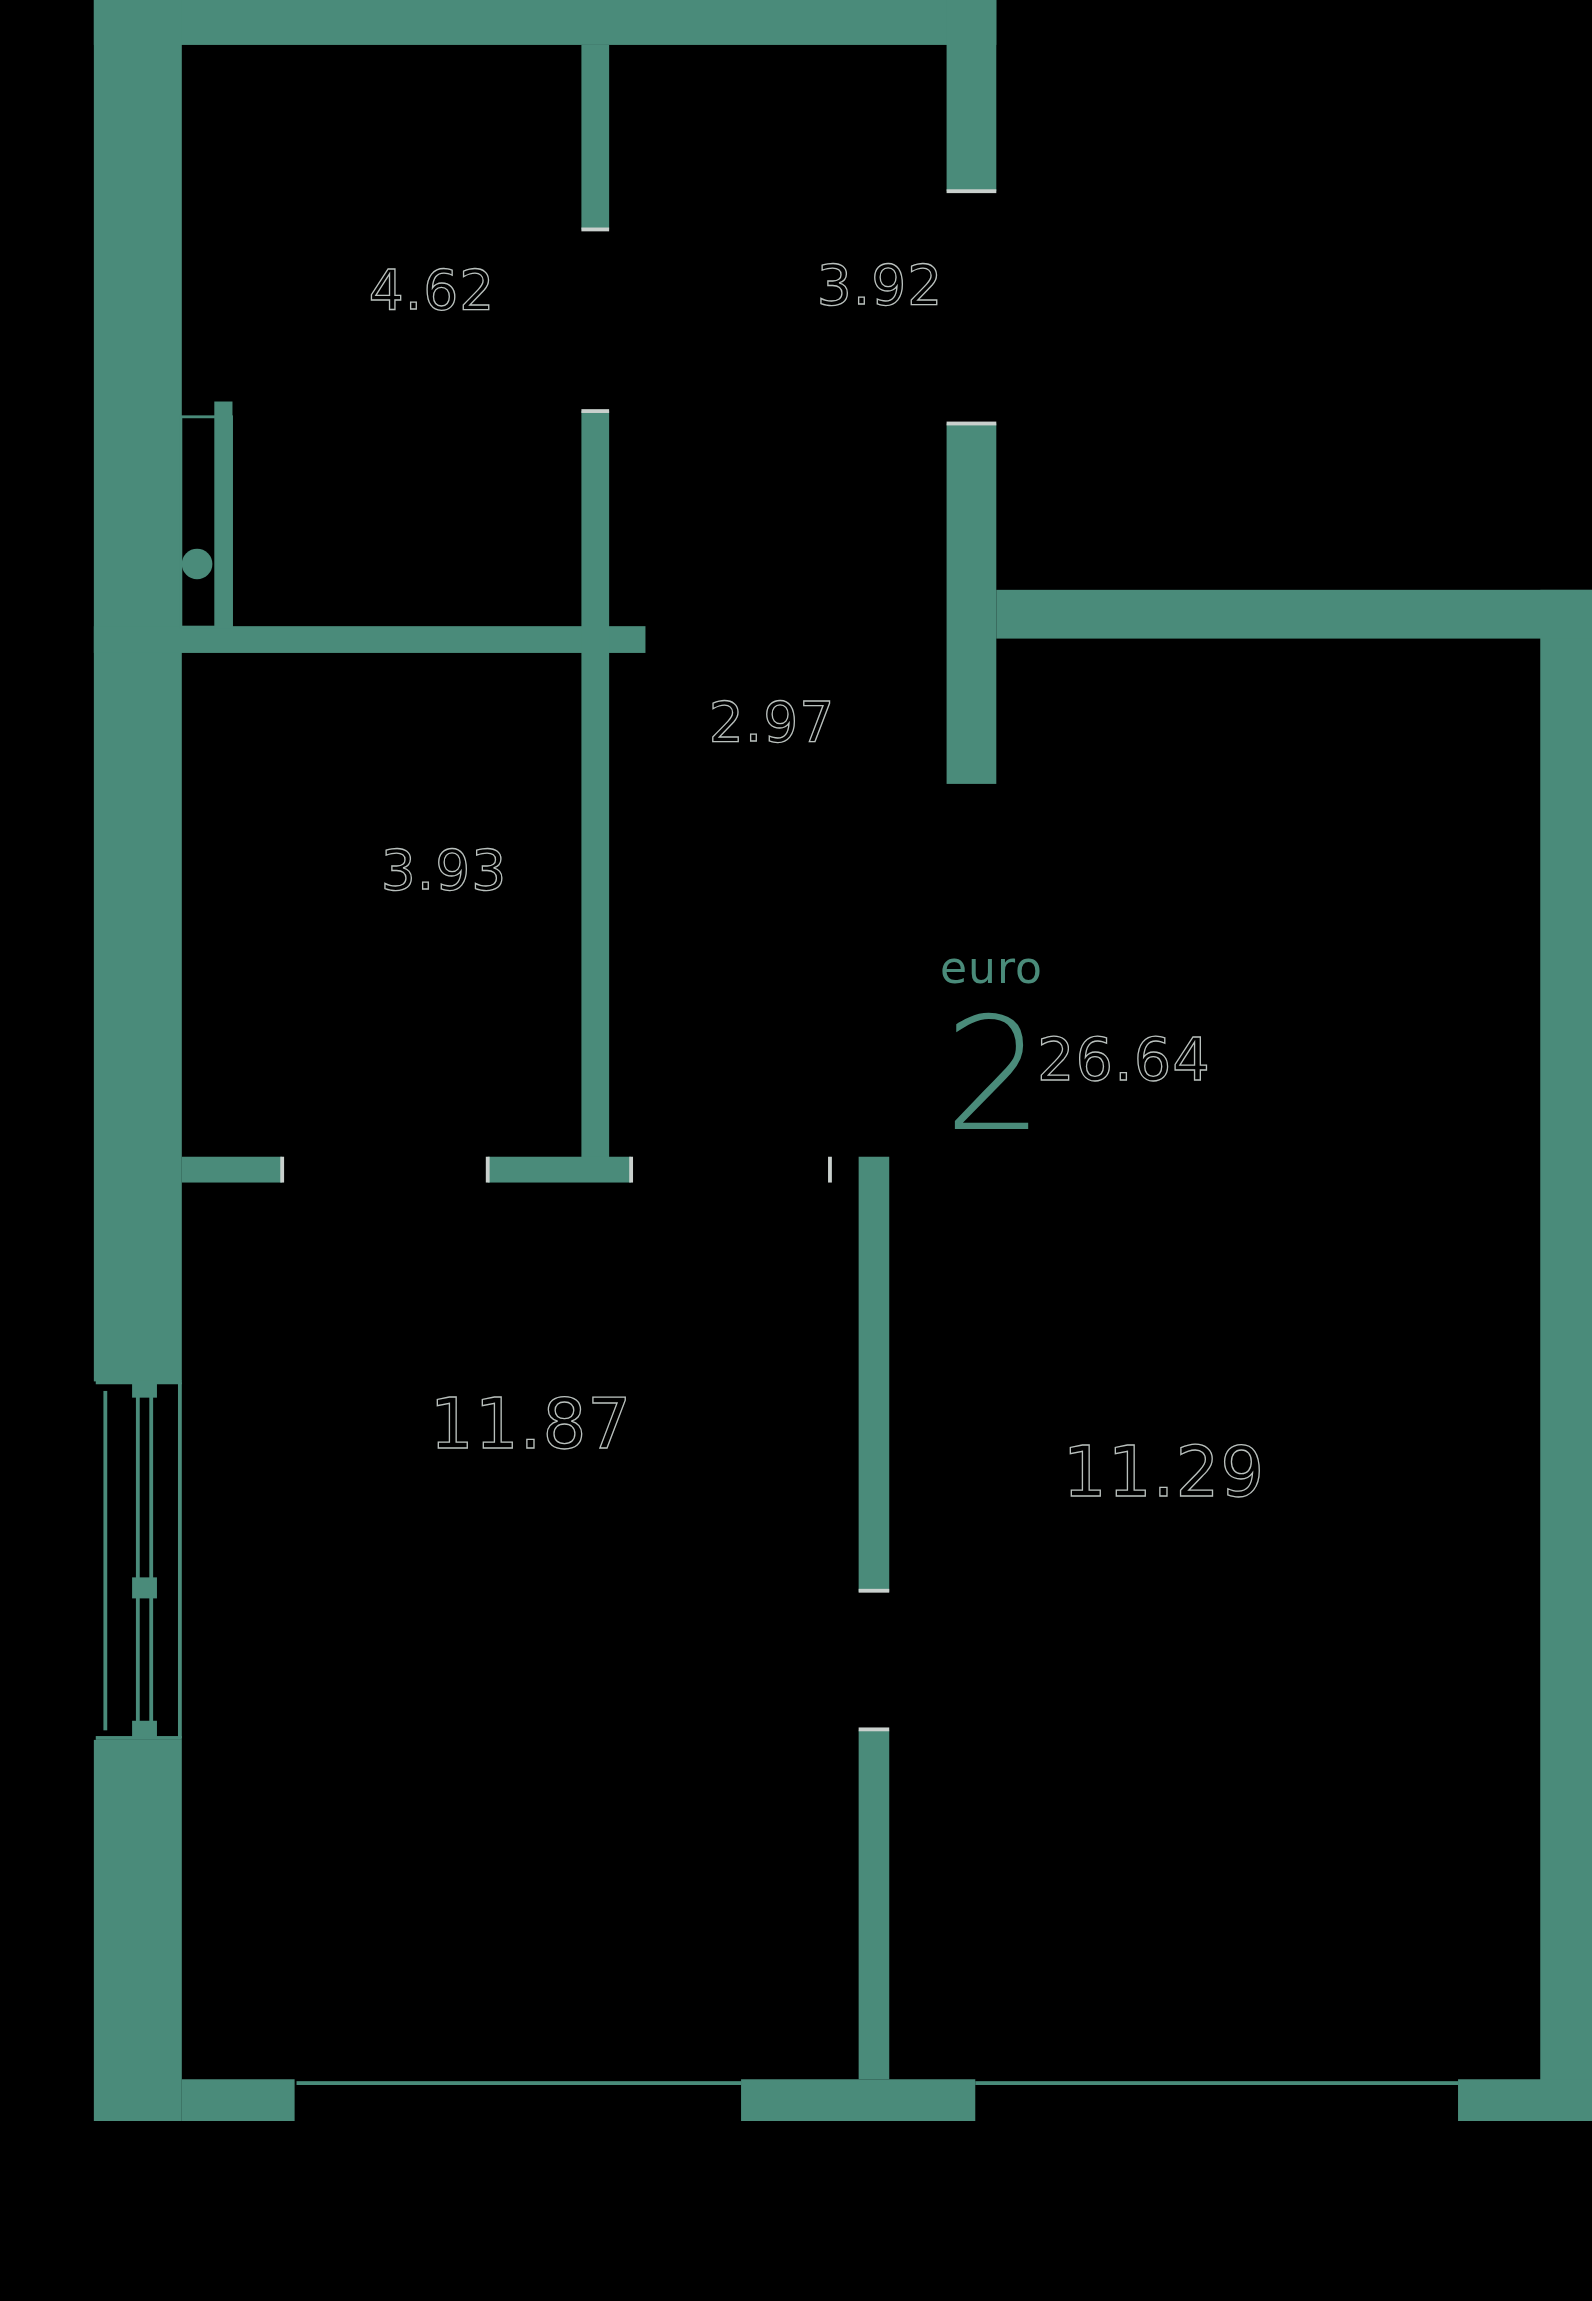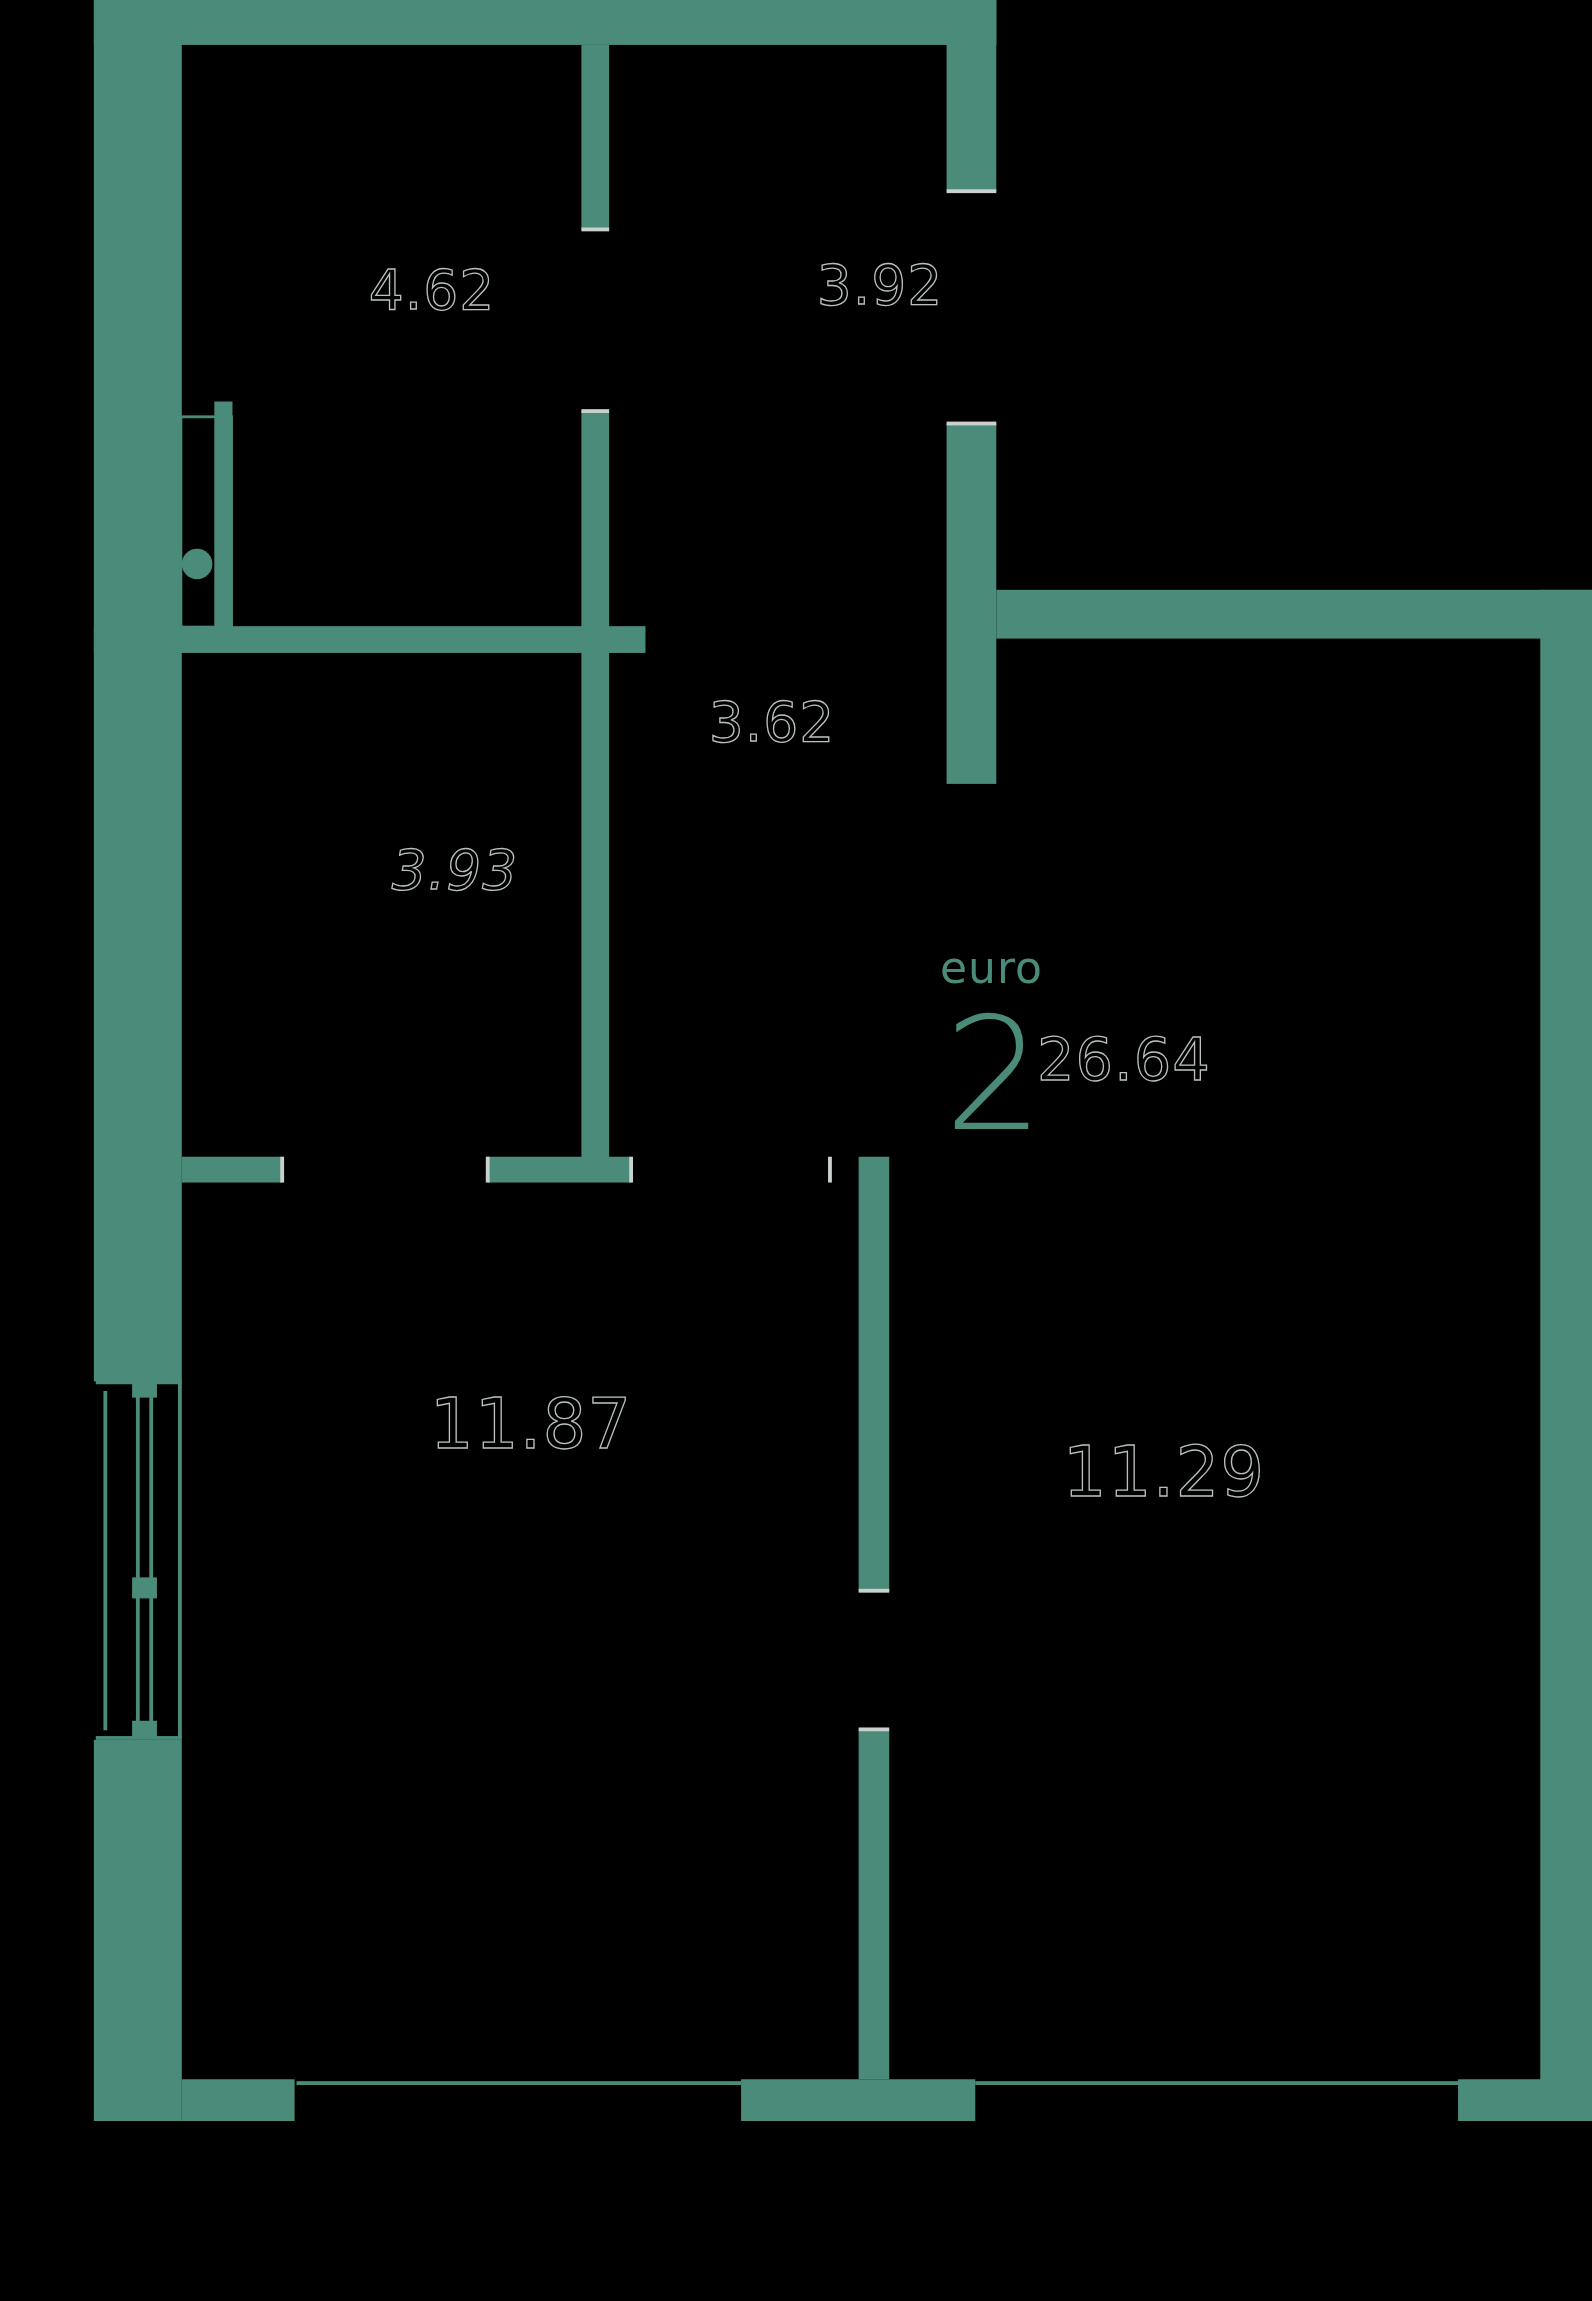--- a/index.html
+++ b/index.html
@@ -140,22 +140,22 @@
       <rect class="jamb" x="866" y="1210" width="4" height="27"></rect>
       <rect class="jamb" x="293" y="1210" width="4" height="27"></rect>
       <rect class="jamb" x="508" y="1210" width="4" height="27"></rect>
       <rect class="jamb" x="898" y="1662" width="32" height="4"></rect>
       <rect class="jamb" x="898" y="1807" width="32" height="4"></rect>
     </g>
   </svg>
 
   <div class="lbl fs58" style="left:432px;top:290px;">4.62</div>
   <div class="lbl fs58" style="left:880px;top:285px;">3.92</div>
-  <div class="lbl fs58" style="left:772px;top:722px;">3.62</div>
-  <div class="lbl fs58" style="left:455px;top:870px;font-style:italic;">3.93</div>
+  <div class="lbl fs58" style="left:772px;top:722px;">2.97</div>
+  <div class="lbl fs58" style="left:444px;top:870px;">3.93</div>
   <div class="lbl fs72" style="left:531px;top:1424px;">11.87</div>
   <div class="lbl fs72" style="left:1164px;top:1472px;">11.29</div>
 
   <div class="teal-txt euro-word" style="left:940px;top:942px;">euro</div>
   <div class="teal-txt euro-num" style="left:944px;top:996px;">2</div>
   <div class="total-area" style="left:1037px;top:1025px;">26.64</div>
 
 </div>
 
 

